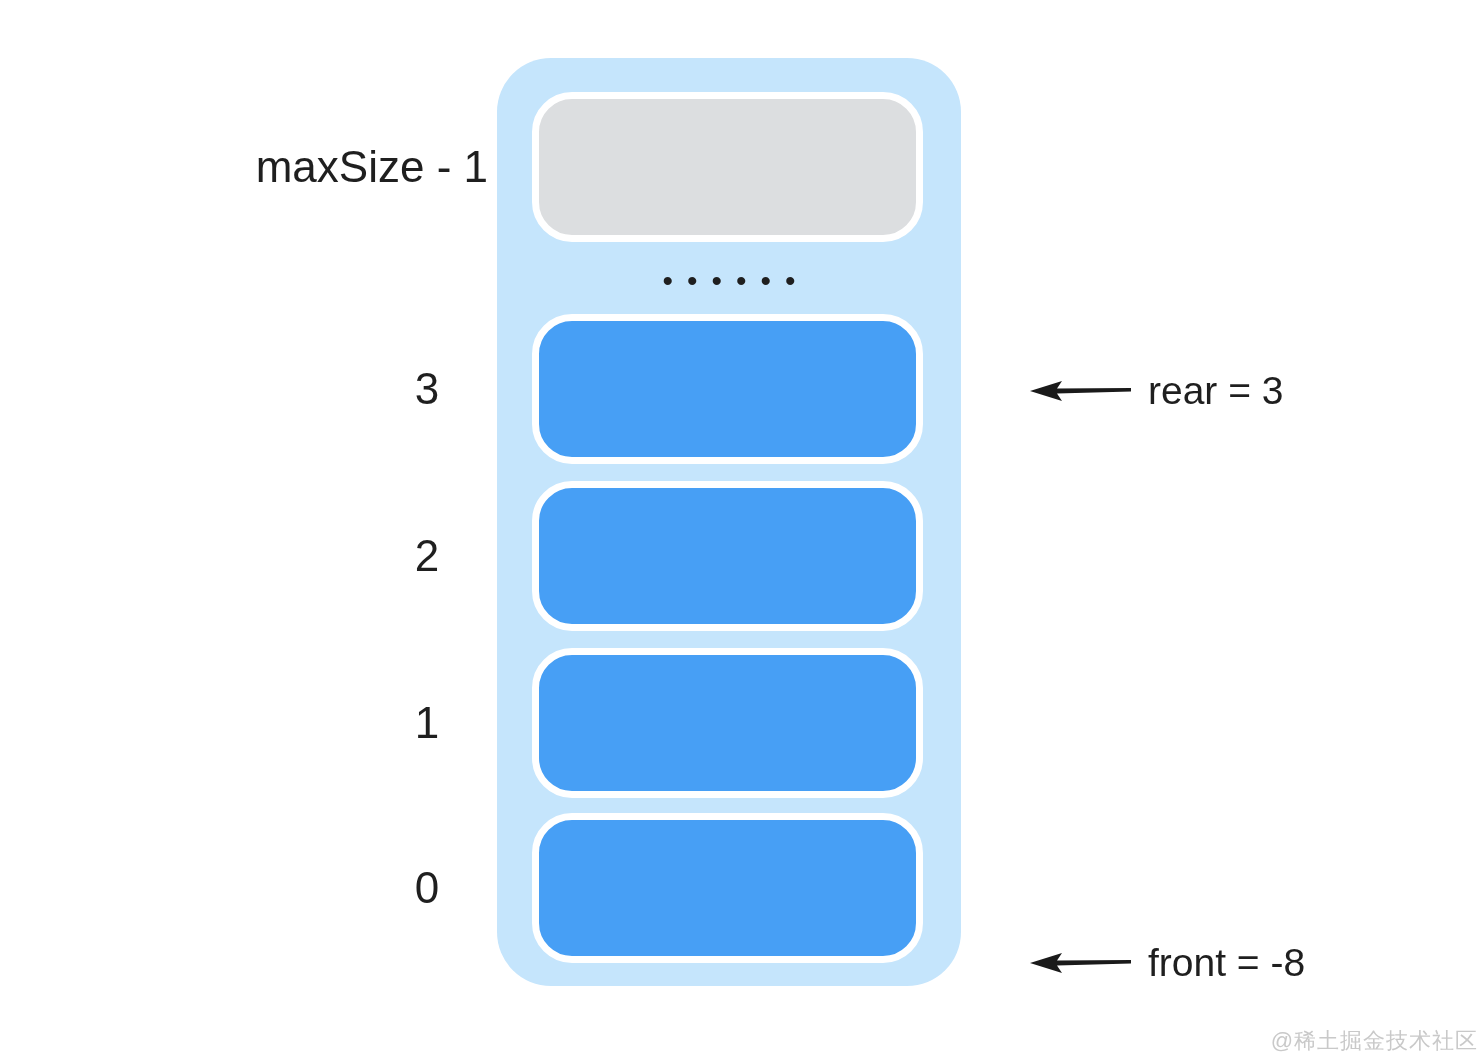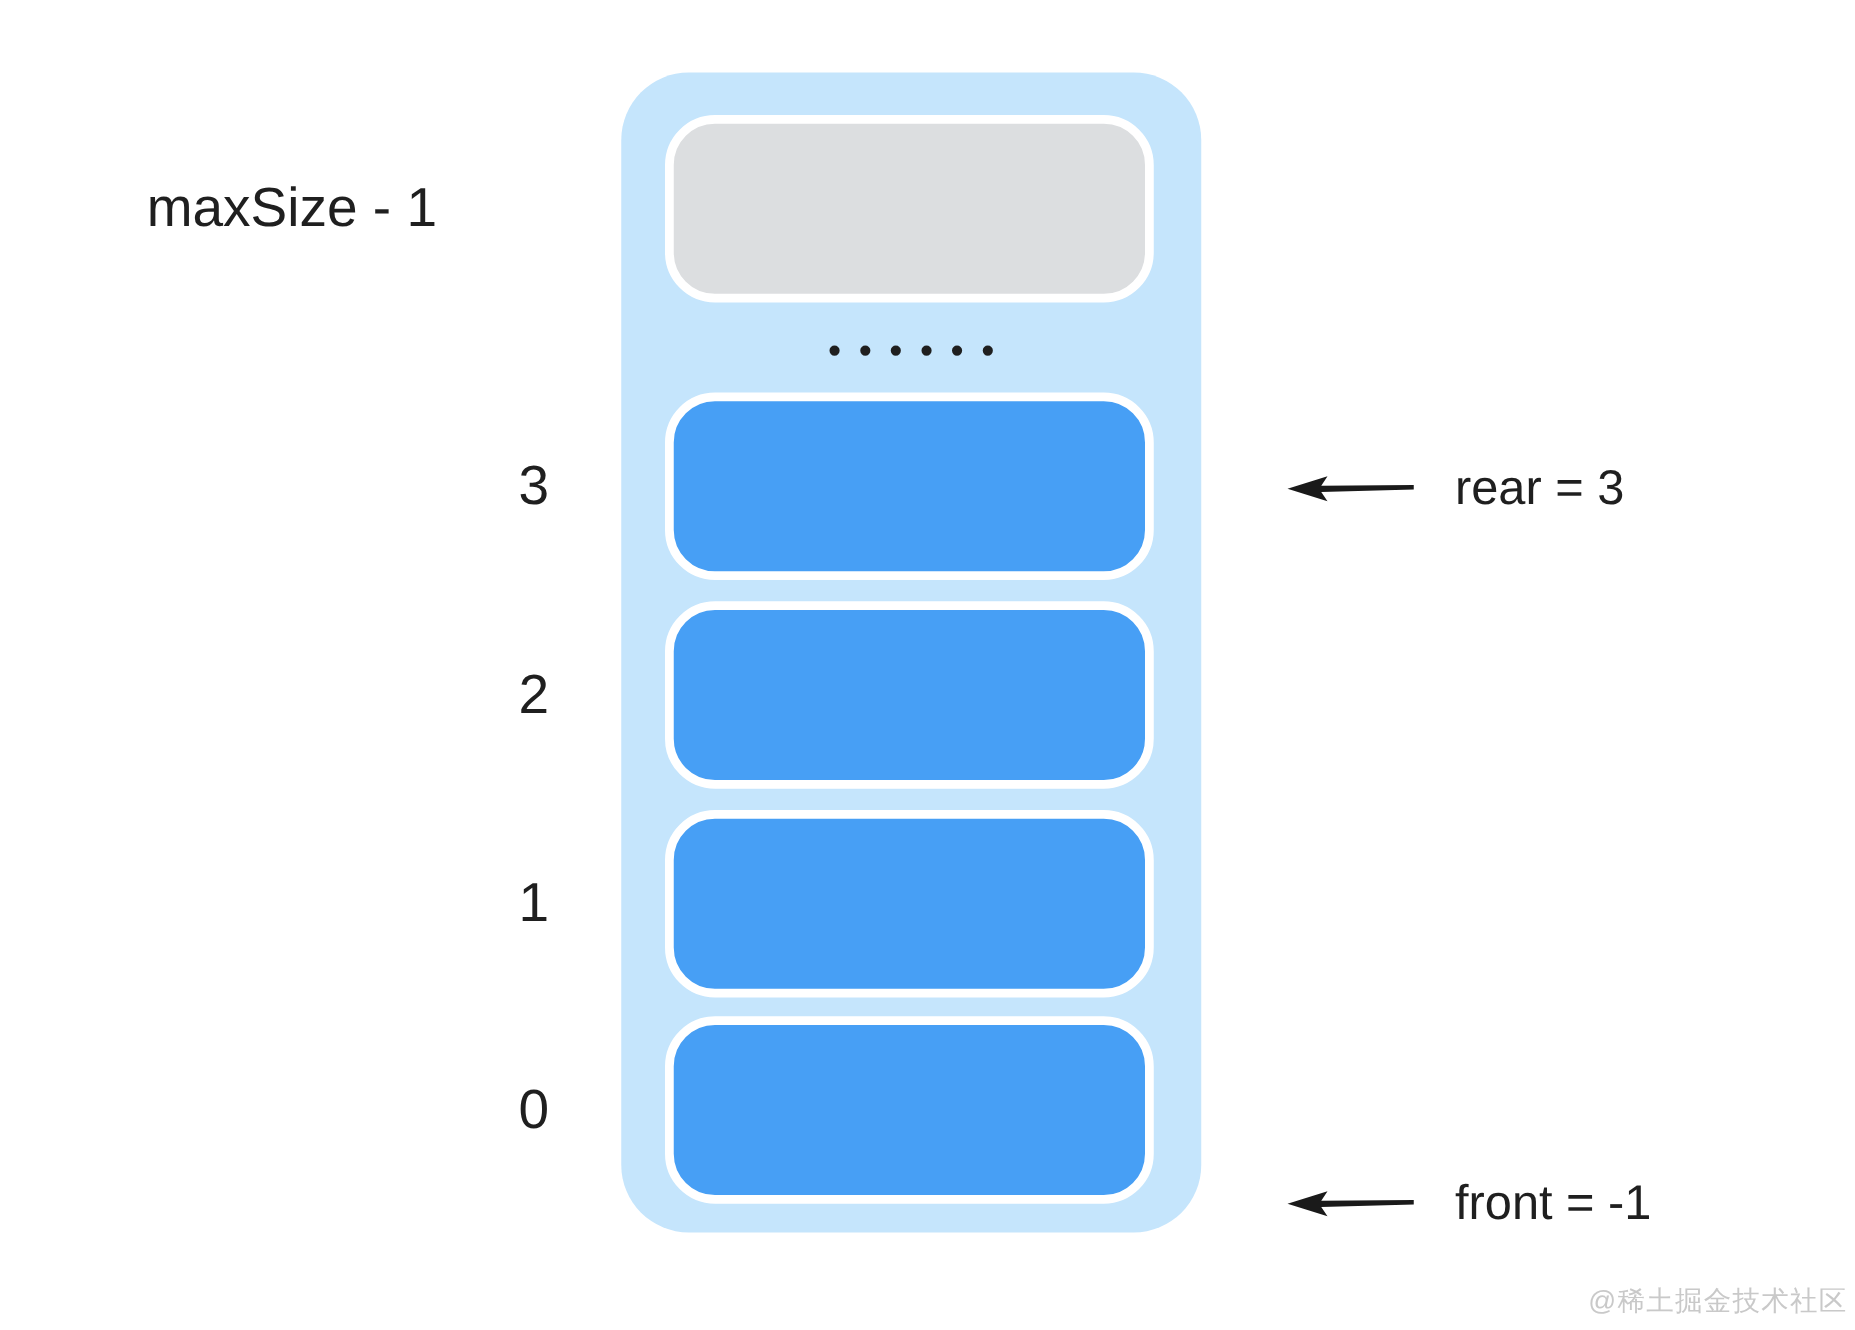--- a/index.html
+++ b/index.html
@@ -58,42 +58,43 @@
 
   
   .label { position: absolute; color: var(--text, #1f1f1f); }
   .max-label {
     left: 0;
     width: 467px;
     top: 137px;
     height: 60px;
     line-height: 60px;
     font-size: 44px;
-    text-align: center;
+    text-align: right;
     white-space: nowrap;
+    padding-left: 21px;
   }
   .idx {
     left: 377px;
     width: 100px;
     height: 60px;
     line-height: 60px;
     text-align: center;
     font-size: 44px;
   }
   .idx3 { top: 359px; }
   .idx2 { top: 526px; }
   .idx1 { top: 693px; }
   .idx0 { top: 858px; }
 
   
   .annotation {
     position: absolute;
     display: flex;
     align-items: center;
-    gap: 32px;
+    gap: 16px;
     font-size: 39px;
     color: var(--text, #1f1f1f);
     white-space: nowrap;
   }
   .annotation.rear  { left: 1028px; top: 369px; height: 44px; }
   .annotation.front { left: 1028px; top: 941px; height: 44px; }
   .arrow-svg { width: 104px; height: 24px; flex: 0 0 auto; }
 
   
   .watermark {
@@ -130,18 +131,18 @@
     <svg class="arrow-svg" viewBox="0 0 104 24">
       <polygon points="2,12 34,2 29,9.5 103,9 103,12.5 29,14.5 34,22" fill="#1a1a1a"></polygon>
     </svg>
     <span>rear = 3</span>
   </div>
 
   <div class="annotation front">
     <svg class="arrow-svg" viewBox="0 0 104 24">
       <polygon points="2,12 34,2 29,9.5 103,9 103,12.5 29,14.5 34,22" fill="#1a1a1a"></polygon>
     </svg>
-    <span>front = -1</span>
+    <span>front = -8</span>
   </div>
 
   <div class="watermark">@稀土掘金技术社区</div>
 
 </div>
 
 </body></html>

